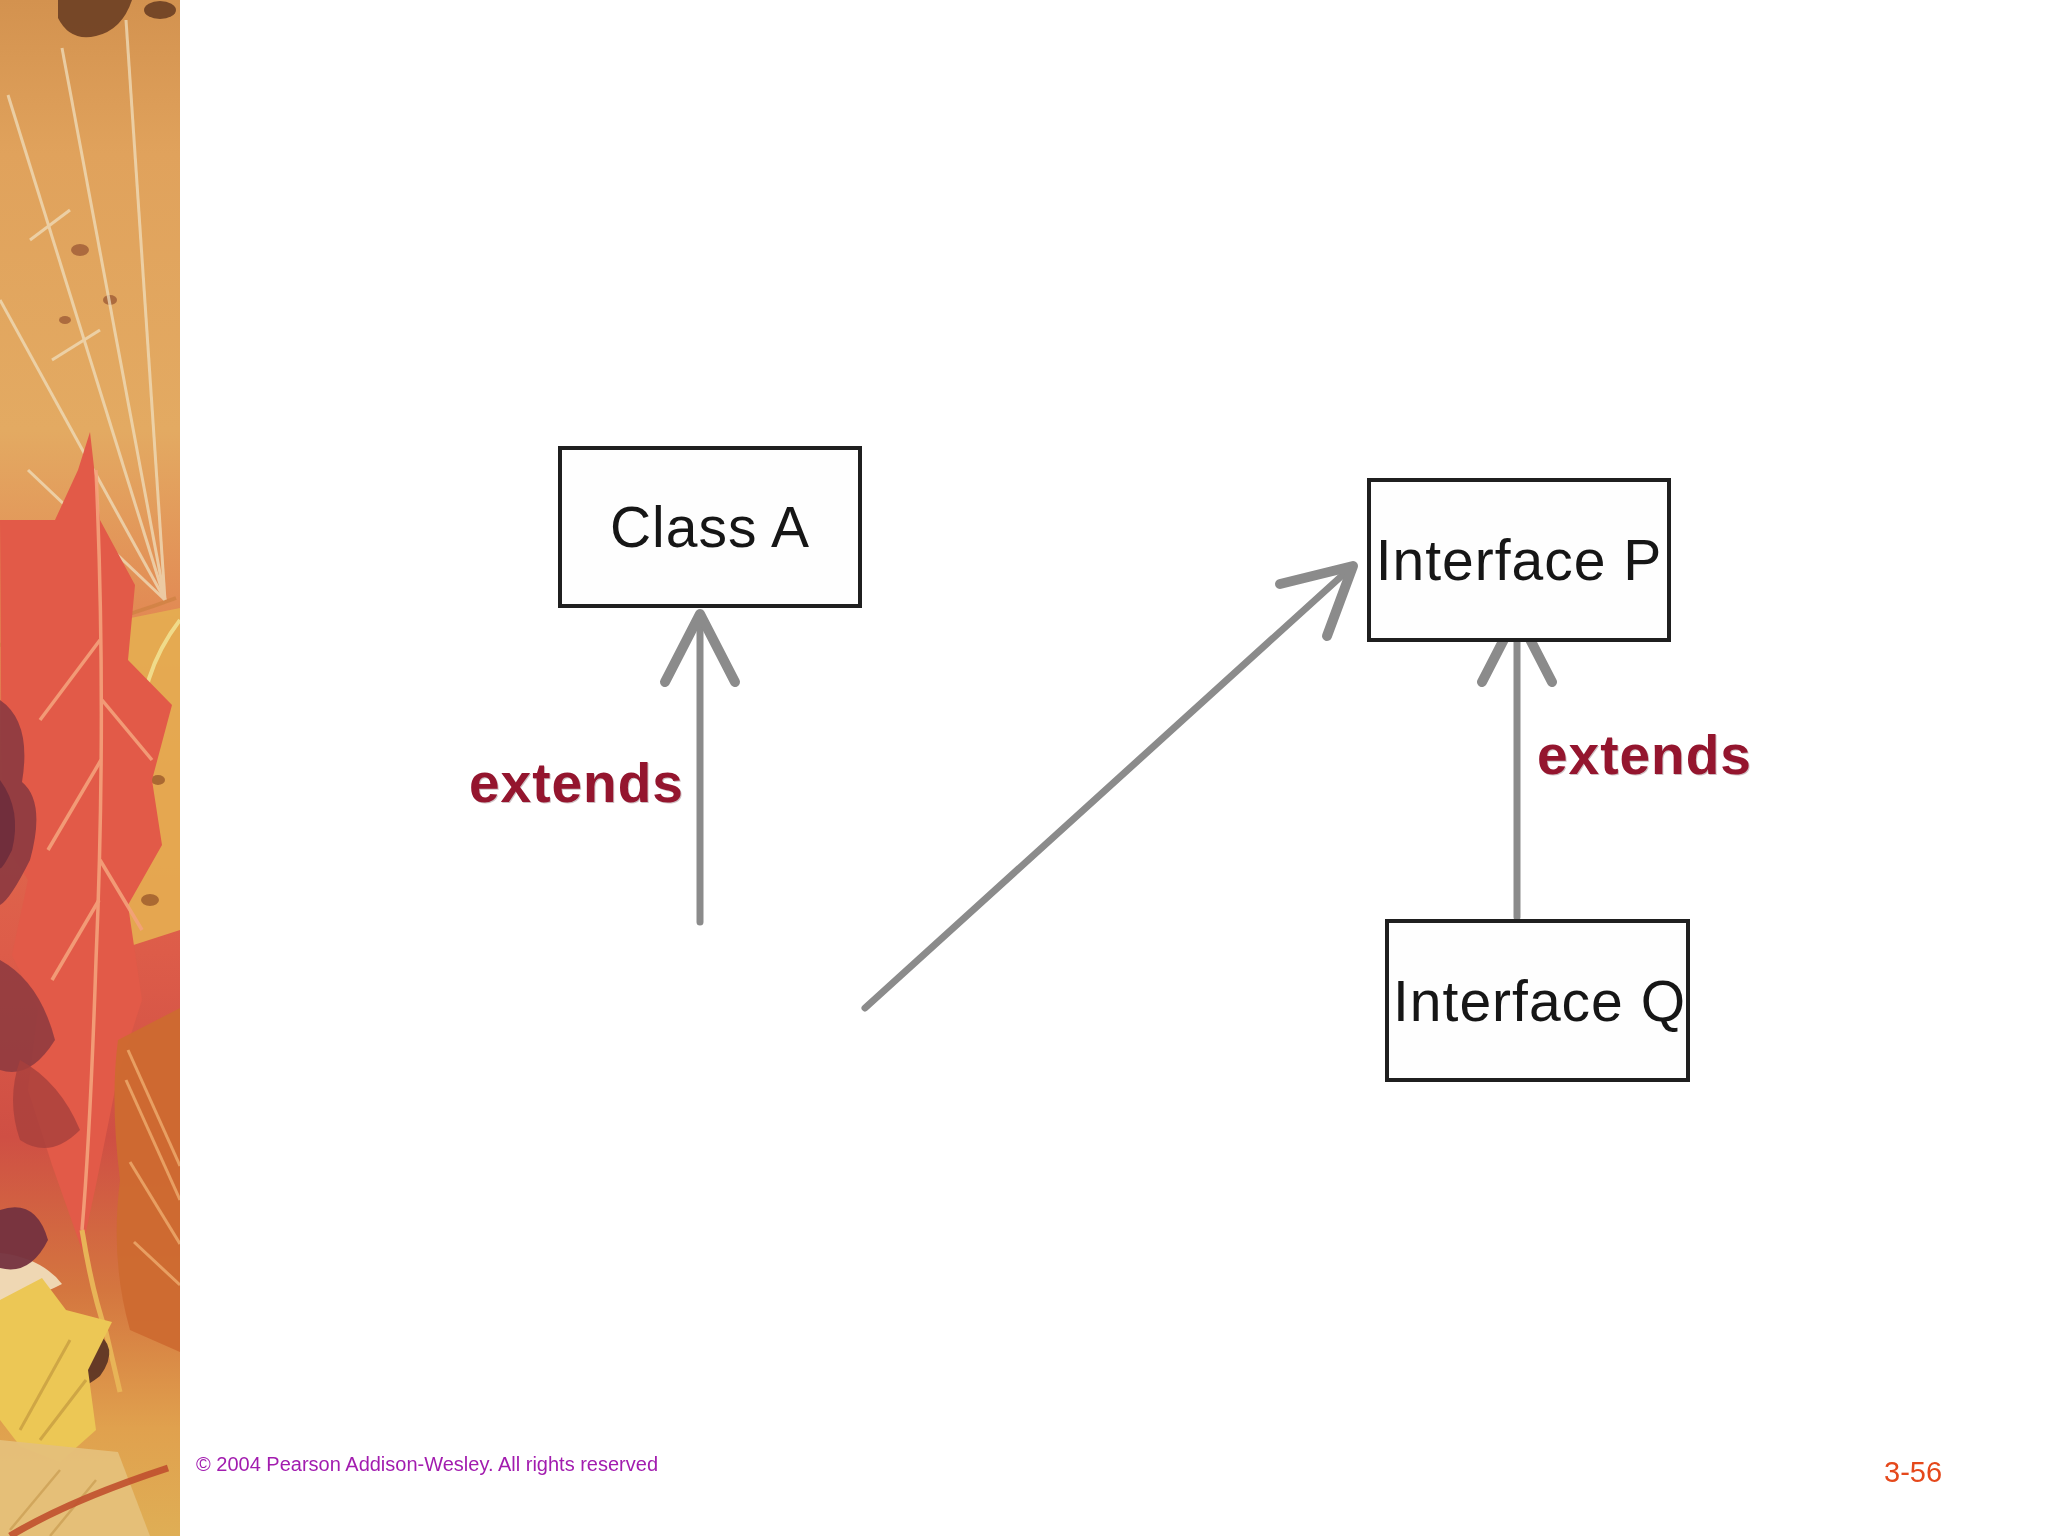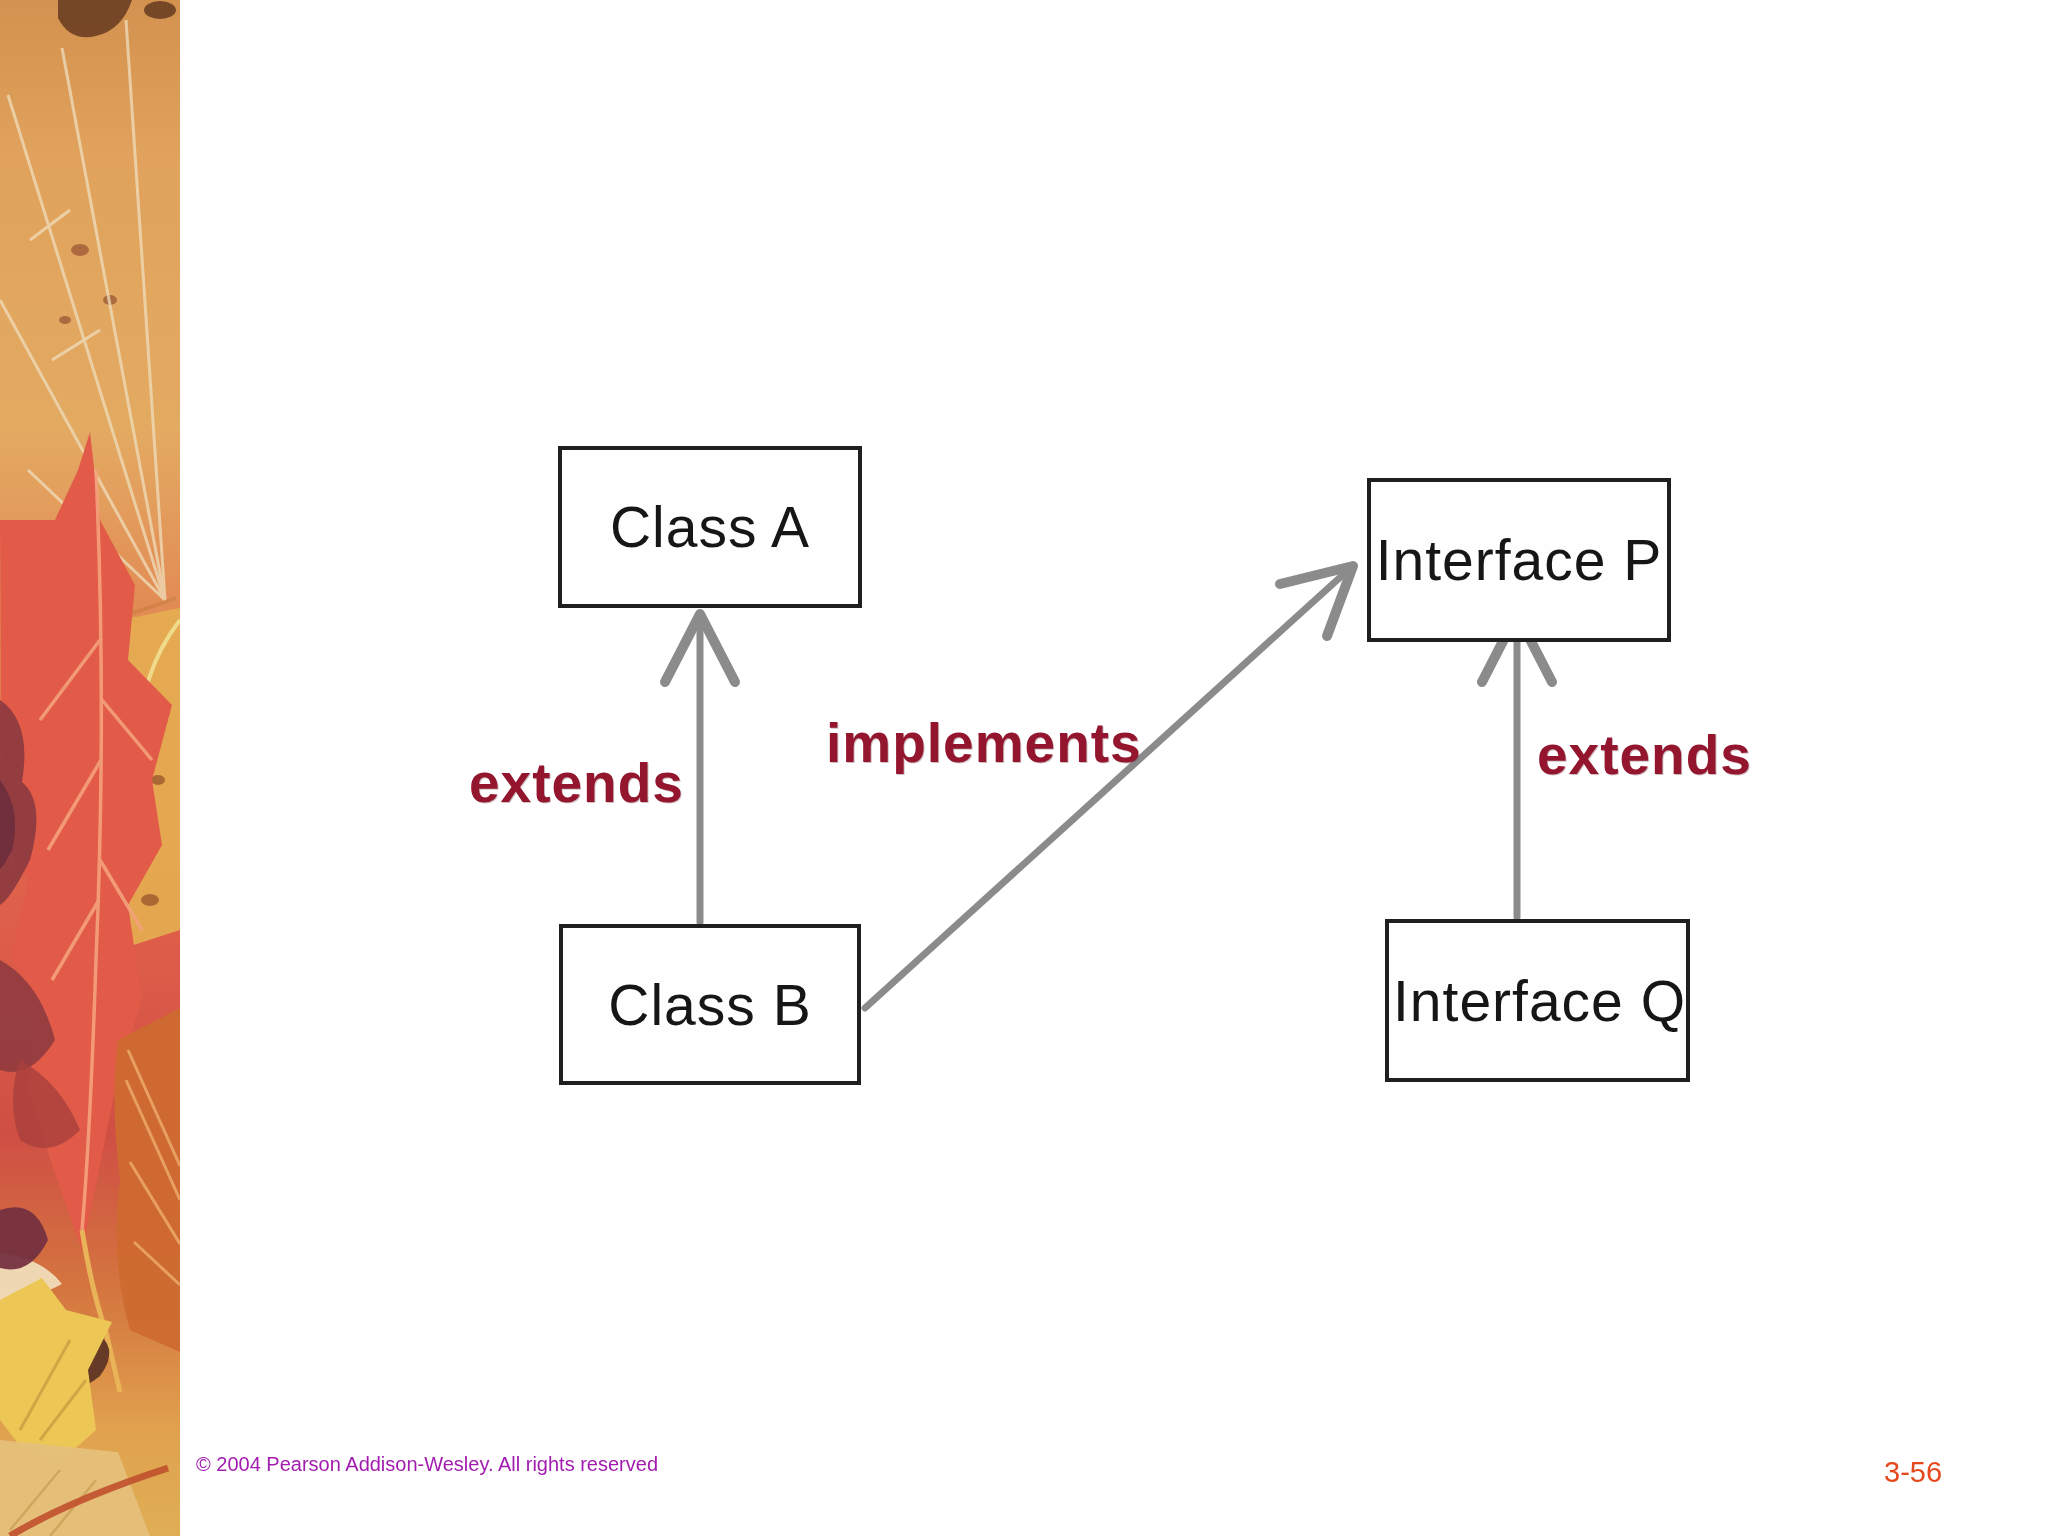--- a/index.html
+++ b/index.html
@@ -157,27 +157,23 @@
       <path d="M1482 682 L1517 614 L1552 682" stroke-width="10"></path>
     </g>
   </svg>
 
   <div class="node node-class-a">
     <span>Class A</span>
   </div>
   <div class="node node-interface-p">
     <span>Interface P</span>
   </div>
-  <div class="node node-class-b">
-    <span>Class B</span>
-  </div>
   <div class="node node-interface-q">
     <span>Interface Q</span>
   </div>
 
   <div class="rel-label rel-extends-left">extends</div>
-  <div class="rel-label rel-implements">implements</div>
   <div class="rel-label rel-extends-right">extends</div>
 
   <div class="footer-copyright">© 2004 Pearson Addison-Wesley. All rights reserved</div>
   <div class="page-number">3-56</div>
 
 </div>
 
 </body></html>

